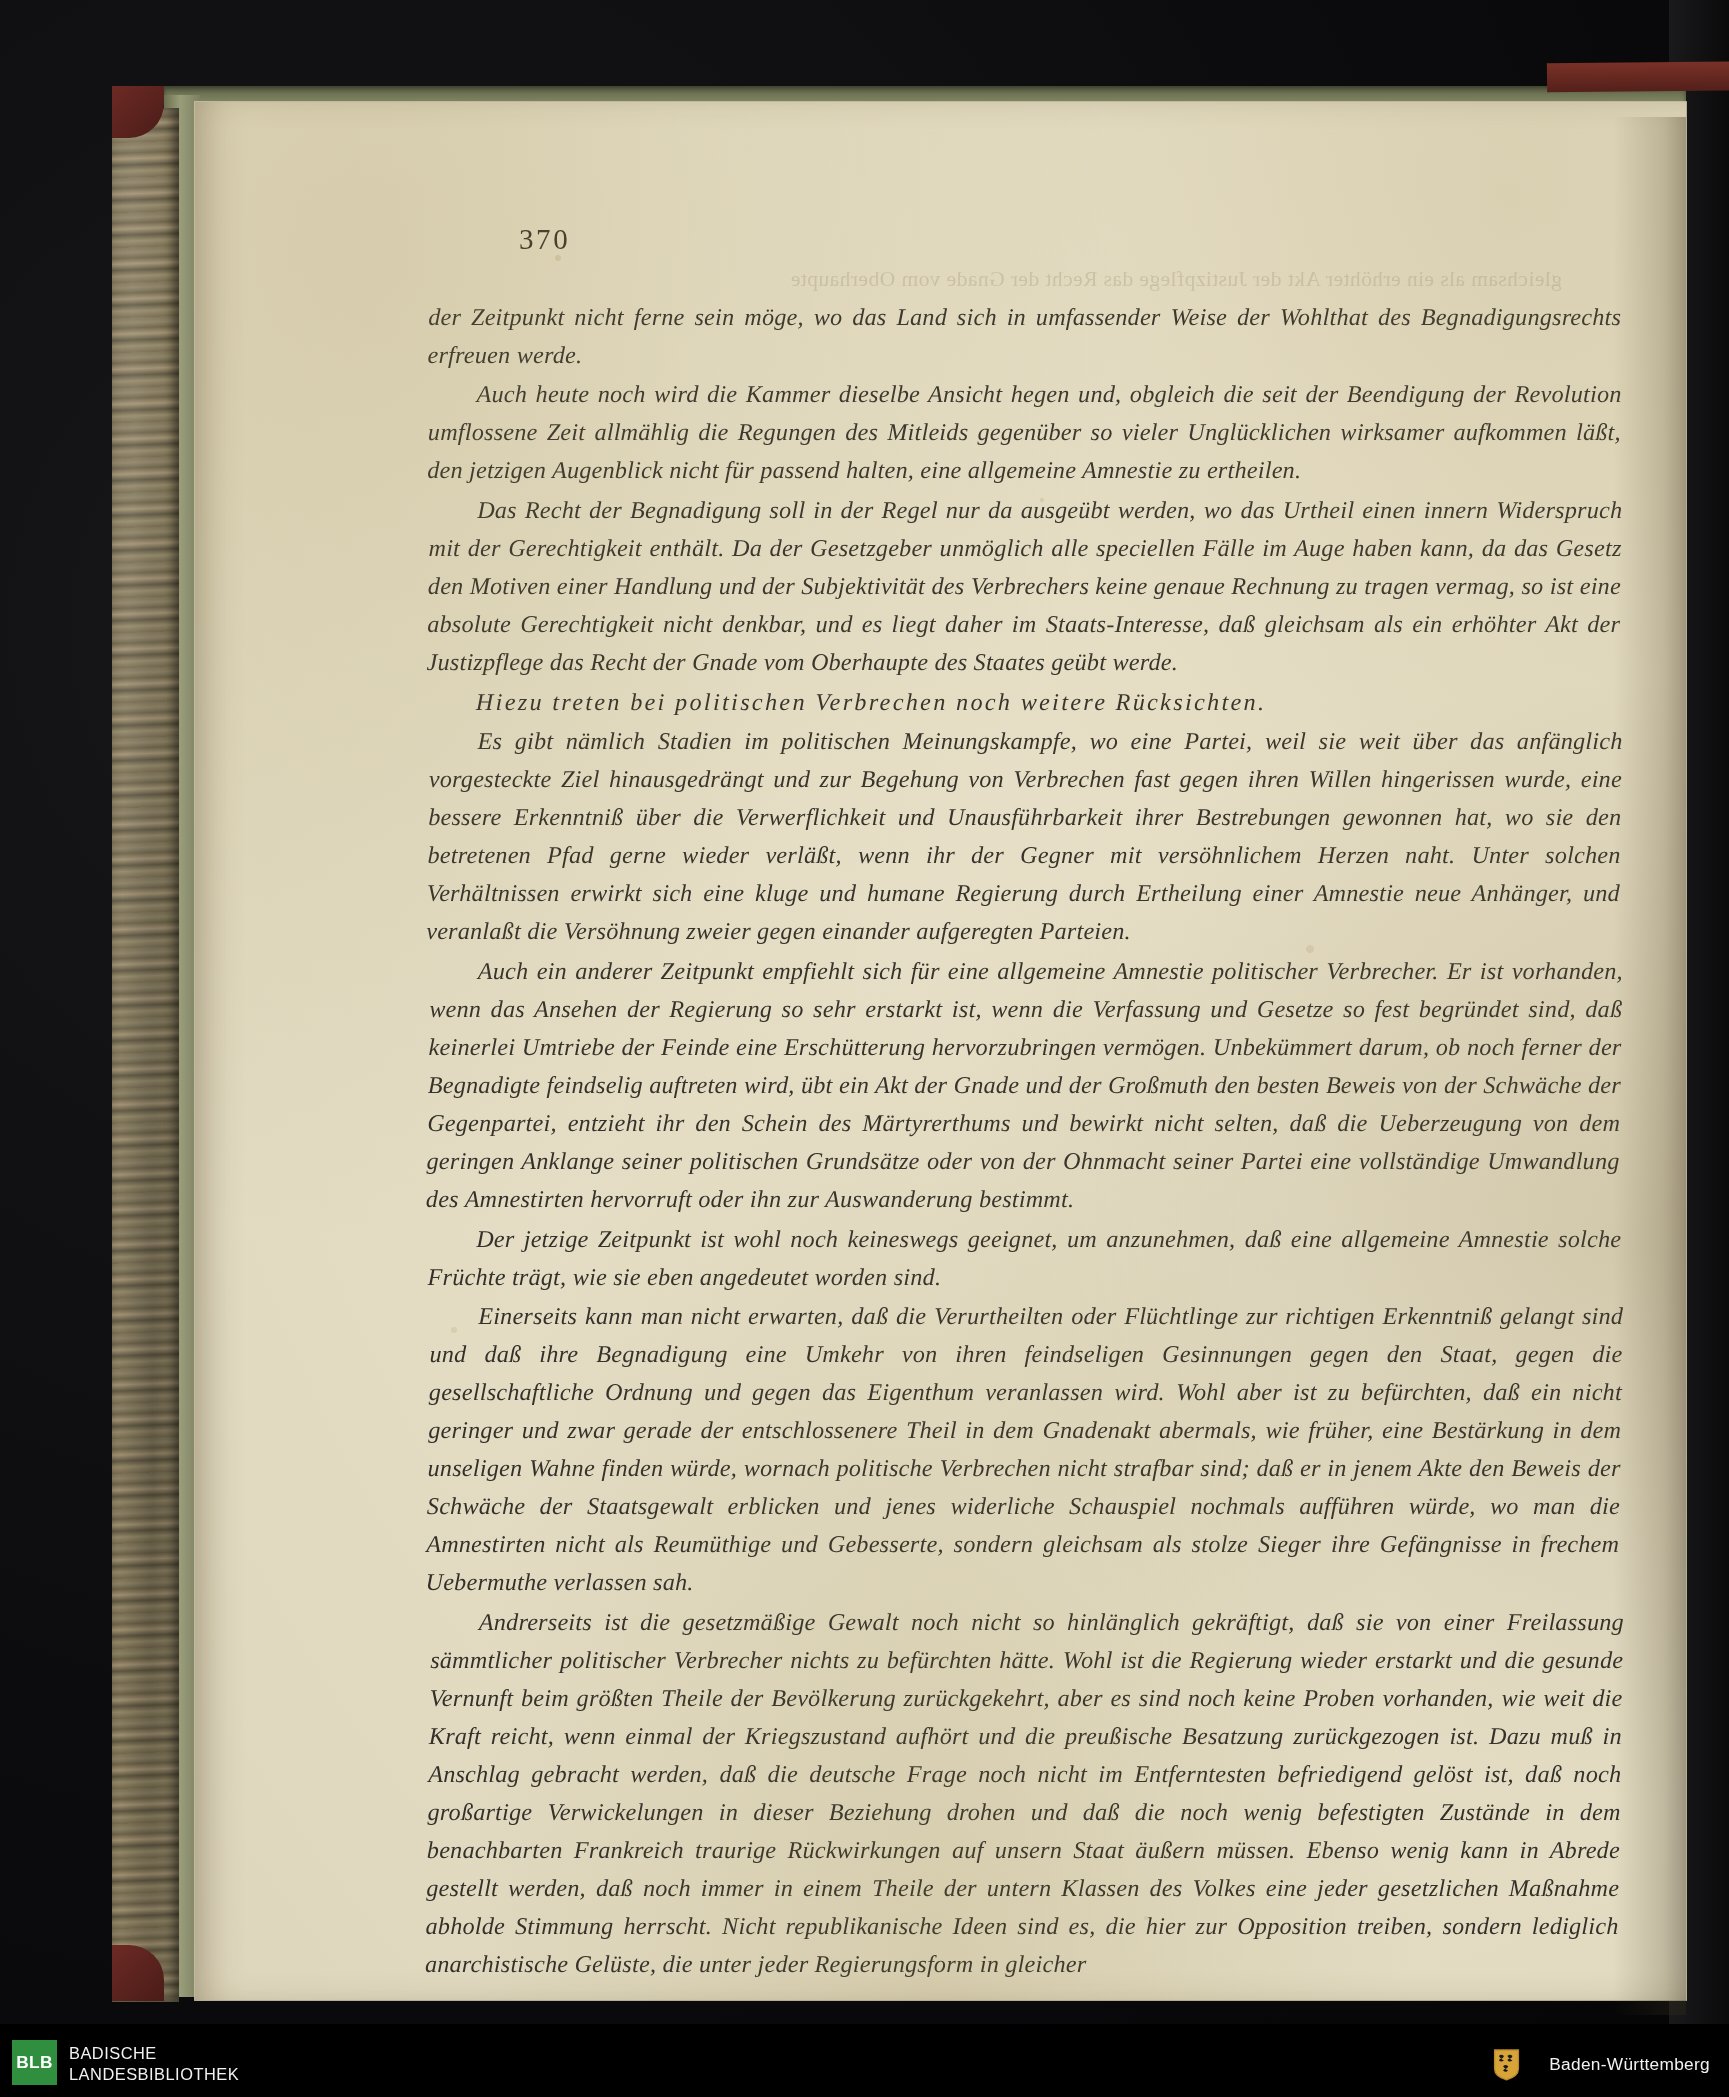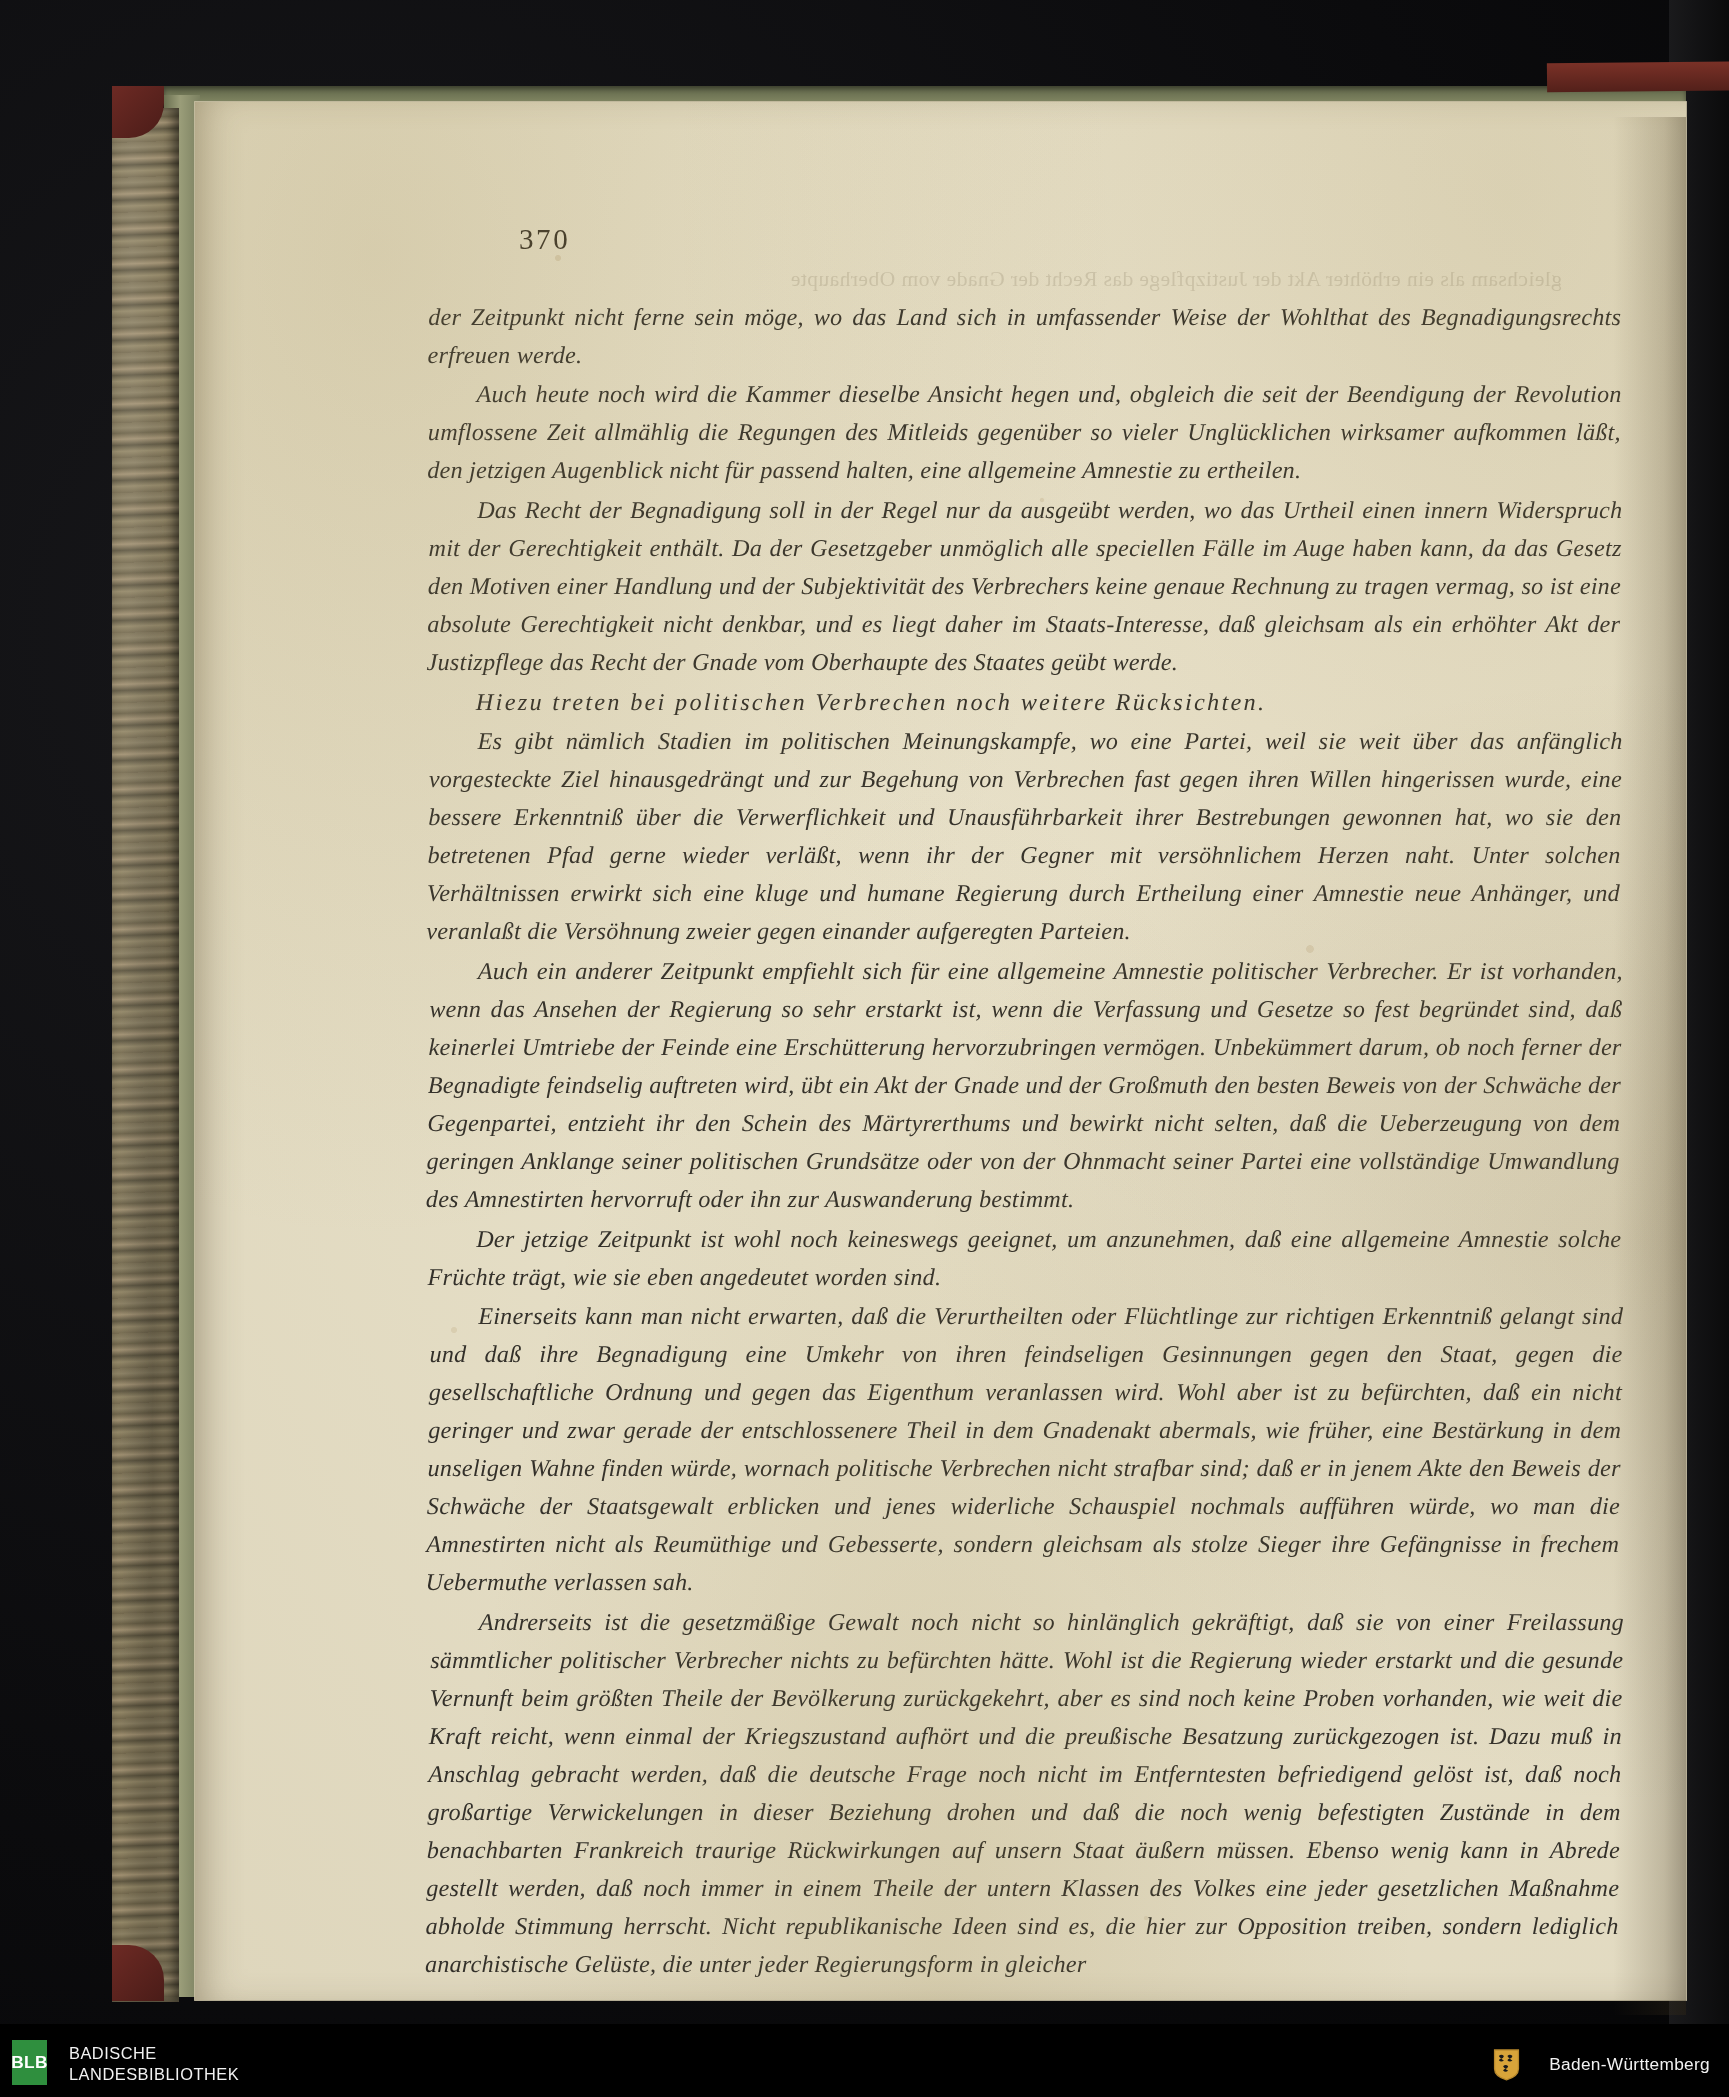--- a/index.html
+++ b/index.html
@@ -210,21 +210,21 @@
     left: 0;
     bottom: 0;
     width: 1729px;
     height: 74px;
     background: #000000;
   }
   .blb-logo {
     position: absolute;
     left: 12px;
     top: 15.6px;
-    width: 35px;
+    width: 45px;
     height: 45px;
     background: #2f8f3e;
     color: #ffffff;
     font-family: "Liberation Sans", sans-serif;
     font-size: 17.3px;
     font-weight: bold;
     display: flex;
     align-items: center;
     justify-content: center;
     letter-spacing: 0.4px;

